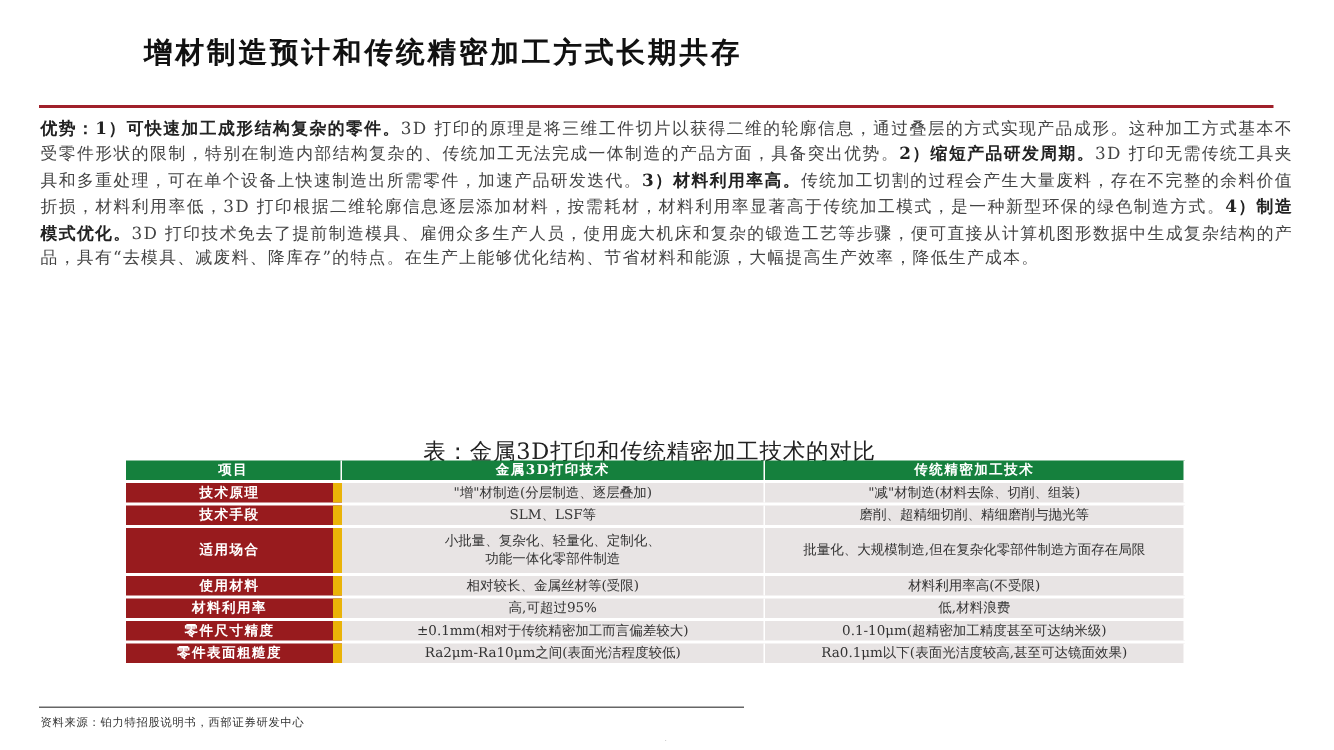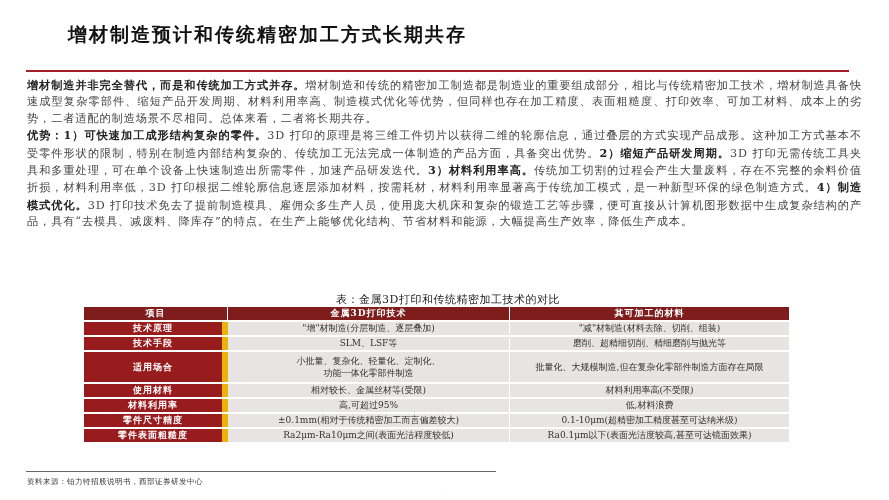--- a/index.html
+++ b/index.html
@@ -1,46 +1,46 @@
 <!DOCTYPE html>
 <html><head>
   <meta charset="utf-8">
   <style>
     * { box-sizing: border-box; margin: 0; padding: 0; }
     html, body { width: 889px; height: 500px; background: #ffffff; overflow: hidden; }
     body { position: relative; font-family: "DejaVu Serif", "Liberation Serif", serif; color: #333; }
 
     .page-title {
-      position: absolute; left: 68px; top: 22px;
+      position: absolute; left: 96px; top: 22px;
       font-family: "DejaVu Sans", "Liberation Sans", sans-serif;
       font-size: 19px; font-weight: bold; color: #111; letter-spacing: 2px;
     }
     .title-rule {
       position: absolute; left: 26px; top: 70px; width: 823px; height: 2px;
       background: #a0202a;
     }
     .body-text {
       position: absolute; left: 27px; top: 77px; width: 835px;
       font-size: 11.2px; line-height: 16.4px; color: #444; letter-spacing: 0.9px;
       text-align: justify;
     }
     .body-text b { color: #222; font-weight: bold; }
     .body-text p { margin: 0; }
 
     .table-caption {
-      position: absolute; left: 95px; top: 292px; width: 706px; text-align: center;
-      font-size: 11px; color: #222; letter-spacing: 0.5px;
+      position: absolute; left: 80px; top: 292px; width: 706px; text-align: center;
+      font-size: 15px; color: #222; letter-spacing: 0.5px;
     }
     table.compare {
       position: absolute; left: 84px; top: 305px; width: 706px;
       border-collapse: separate; border-spacing: 0 2px;
       font-size: 9px;
     }
     table.compare th {
-      background: #7f1d1d; color: #fff; font-weight: bold; height: 13px;
+      background: #15803d; color: #fff; font-weight: bold; height: 13px;
       font-size: 9px; letter-spacing: 1px; border-right: 1px solid #fff;
     }
     table.compare td { height: 13px; text-align: center; color: #333; }
     table.compare td.label {
       background: #981b1e; color: #fff; width: 144px; font-weight: bold; letter-spacing: 1px;
       border-right: 6px solid #eab308;
     }
     table.compare td.val { background: #e8e4e4; border-right: 1px solid #fff; }
     table.compare tr.tall td { height: 30px; line-height: 12px; }
 
@@ -55,35 +55,32 @@
     }
   </style>
 </head>
 <body>
 
 <h1 class="page-title">增材制造预计和传统精密加工方式长期共存</h1>
 <div class="title-rule"></div>
 
 <div class="body-text">
   <p>
-    <b>增材制造并非完全替代，而是和传统加工方式并存。</b><span>增材制造和传统的精密加工制造都是制造业的重要组成部分，相比与传统精密加工技术，增材制造具备快速成型复杂零部件、缩短产品开发周期、材料利用率高、制造模式优化等优势，但同样也存在加工精度、表面粗糙度、打印效率、可加工材料、成本上的劣势，二者适配的制造场景不尽相同。总体来看，二者将长期共存。</span>
-  </p>
-  <p>
     <b>优势：</b><b>1）可快速加工成形结构复杂的零件。</b><span>3D 打印的原理是将三维工件切片以获得二维的轮廓信息，通过叠层的方式实现产品成形。这种加工方式基本不受零件形状的限制，特别在制造内部结构复杂的、传统加工无法完成一体制造的产品方面，具备突出优势。</span><b>2）缩短产品研发周期。</b><span>3D 打印无需传统工具夹具和多重处理，可在单个设备上快速制造出所需零件，加速产品研发迭代。</span><b>3）材料利用率高。</b><span>传统加工切割的过程会产生大量废料，存在不完整的余料价值折损，材料利用率低，3D 打印根据二维轮廓信息逐层添加材料，按需耗材，材料利用率显著高于传统加工模式，是一种新型环保的绿色制造方式。</span><b>4）制造模式优化。</b><span>3D 打印技术免去了提前制造模具、雇佣众多生产人员，使用庞大机床和复杂的锻造工艺等步骤，便可直接从计算机图形数据中生成复杂结构的产品，具有“去模具、减废料、降库存”的特点。在生产上能够优化结构、节省材料和能源，大幅提高生产效率，降低生产成本。</span>
   </p>
 </div>
 
 <div class="table-caption">表：金属3D打印和传统精密加工技术的对比</div>
 
 <table class="compare">
   <thead>
     <tr>
       <th style="width:144px">项目</th>
       <th style="width:282px">金属3D打印技术</th>
-      <th>其可加工的材料</th>
+      <th>传统精密加工技术</th>
     </tr>
   </thead>
   <tbody>
     <tr>
       <td class="label">技术原理</td>
       <td class="val">"增"材制造(分层制造、逐层叠加)</td>
       <td class="val">"减"材制造(材料去除、切削、组装)</td>
     </tr>
     <tr>
       <td class="label">技术手段</td>

